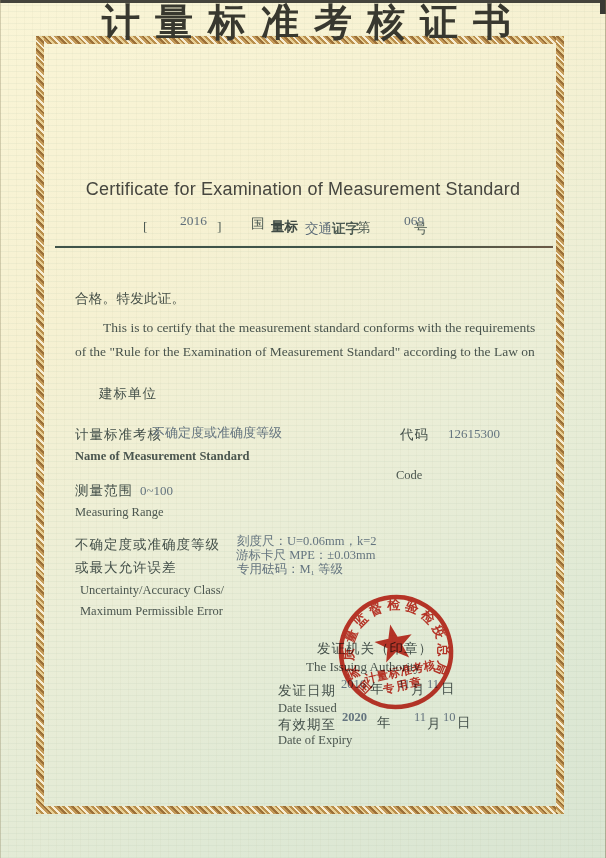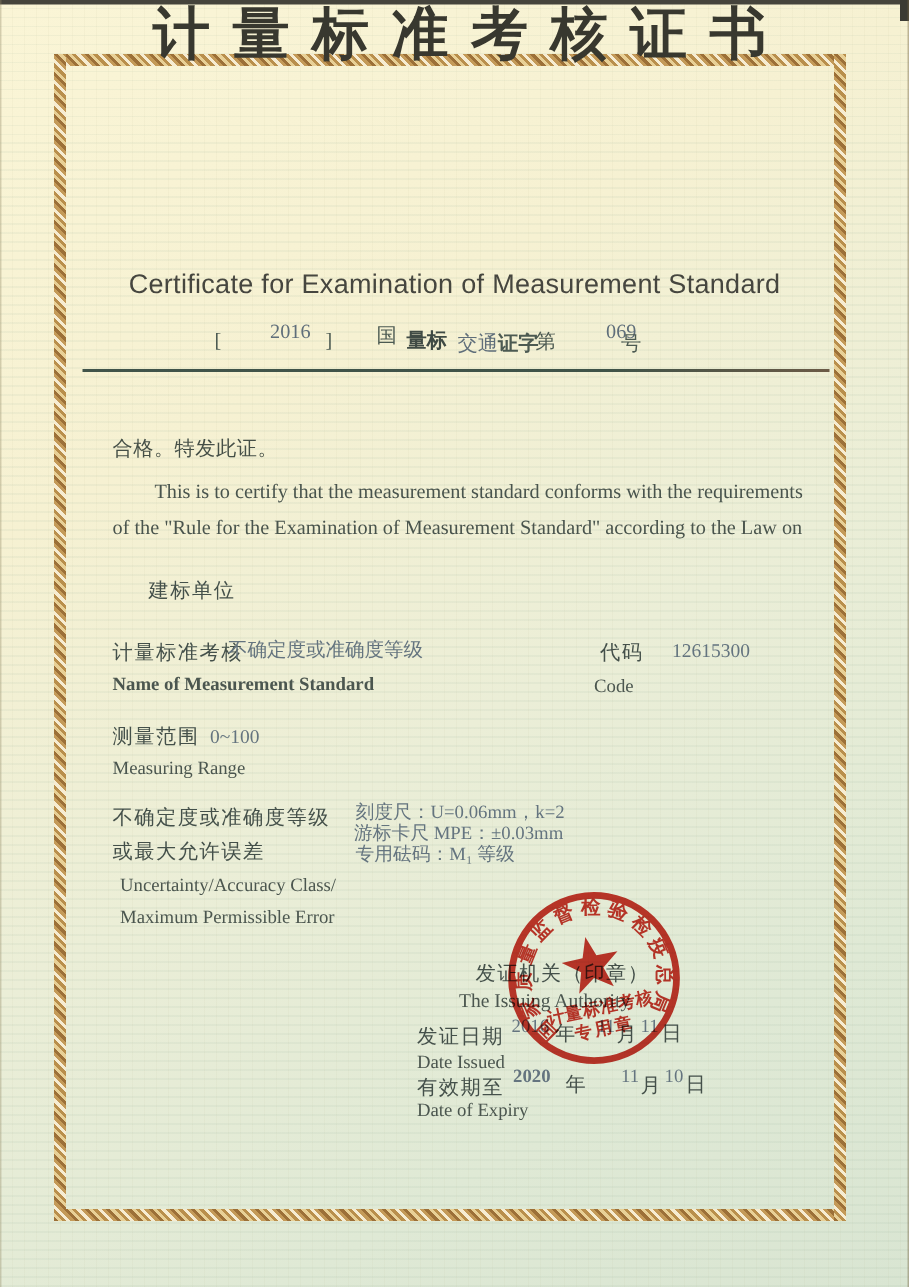--- a/index.html
+++ b/index.html
@@ -103,21 +103,21 @@
   <div class="t body-en" style="left:103px; top:320px;">This is to certify that the measurement standard conforms with the requirements</div>
   <div class="t body-en" style="left:75px;  top:344px;">of the "Rule for the Examination of Measurement Standard" according to the Law on</div>
 
   <div class="t label-zh" style="left:75px;  top:386px;margin-left:24px;">建标单位</div>
 
   <div class="t label-zh" style="left:75px;  top:427px;">计量标准考核</div>
   <div class="t fill" style="left:152px; top:426px; font-size:13px;">不确定度或准确度等级</div>
   <div class="t label-zh" style="left:400px; top:427px;">代码</div>
   <div class="t fill" style="left:448px; top:427px; font-size:13px;">12615300</div>
   <div class="t label-en" style="left:75px;  top:449px;font-weight:bold;">Name of Measurement Standard</div>
-  <div class="t label-en" style="left:396px; top:450px;">Code</div>
+  <div class="t label-en" style="left:396px; top:468px;">Code</div>
 
   <div class="t label-zh" style="left:75px;  top:483px;">测量范围</div>
   <div class="t fill" style="left:140px; top:484px; font-size:13px;">0~100</div>
   <div class="t label-en" style="left:75px;  top:505px;">Measuring Range</div>
 
   <div class="t label-zh" style="left:75px;  top:537px;">不确定度或准确度等级</div>
   <div class="t label-zh" style="left:75px;  top:560px;">或最大允许误差</div>
   <div class="t fill small-fill" style="left:237px; top:534px;">刻度尺：U=0.06mm，k=2</div>
   <div class="t fill small-fill" style="left:236px; top:548px;">游标卡尺 MPE：±0.03mm</div>
   <div class="t fill small-fill" style="left:237px; top:562px;">专用砝码：M₁ 等级</div>

